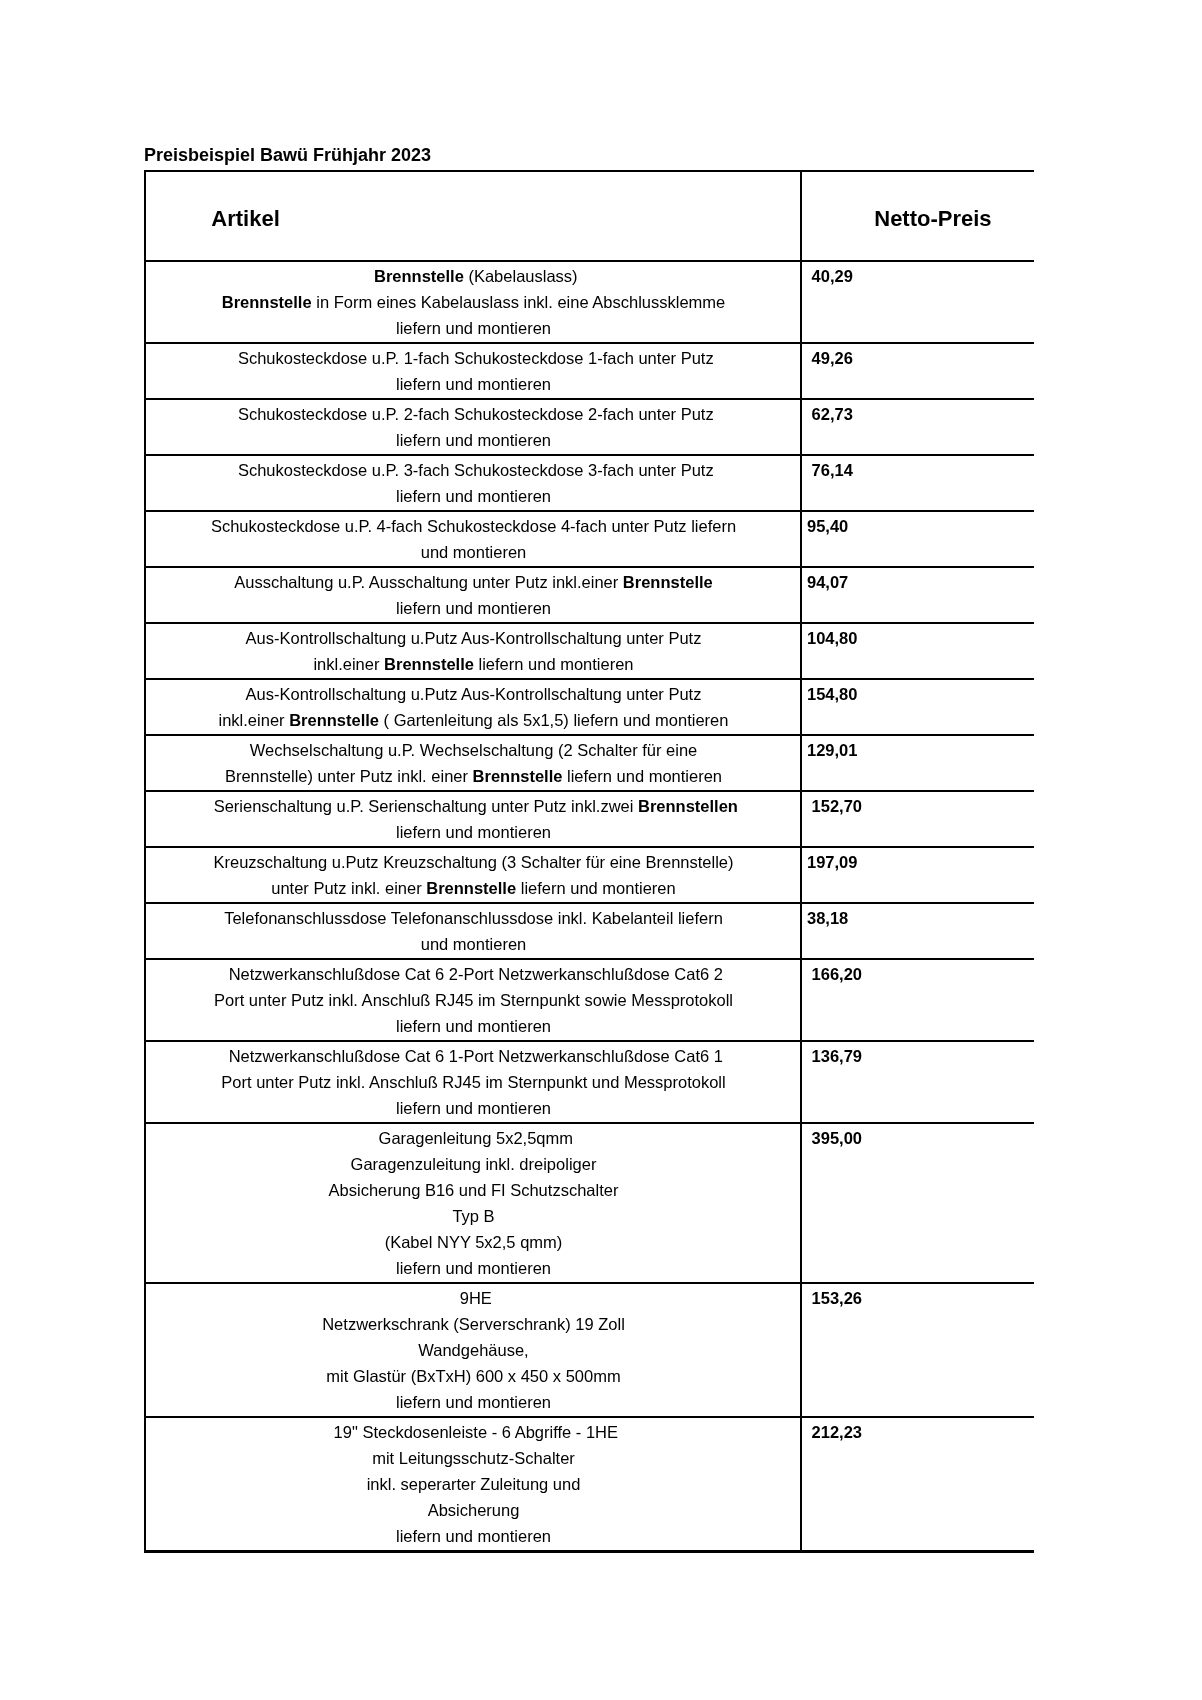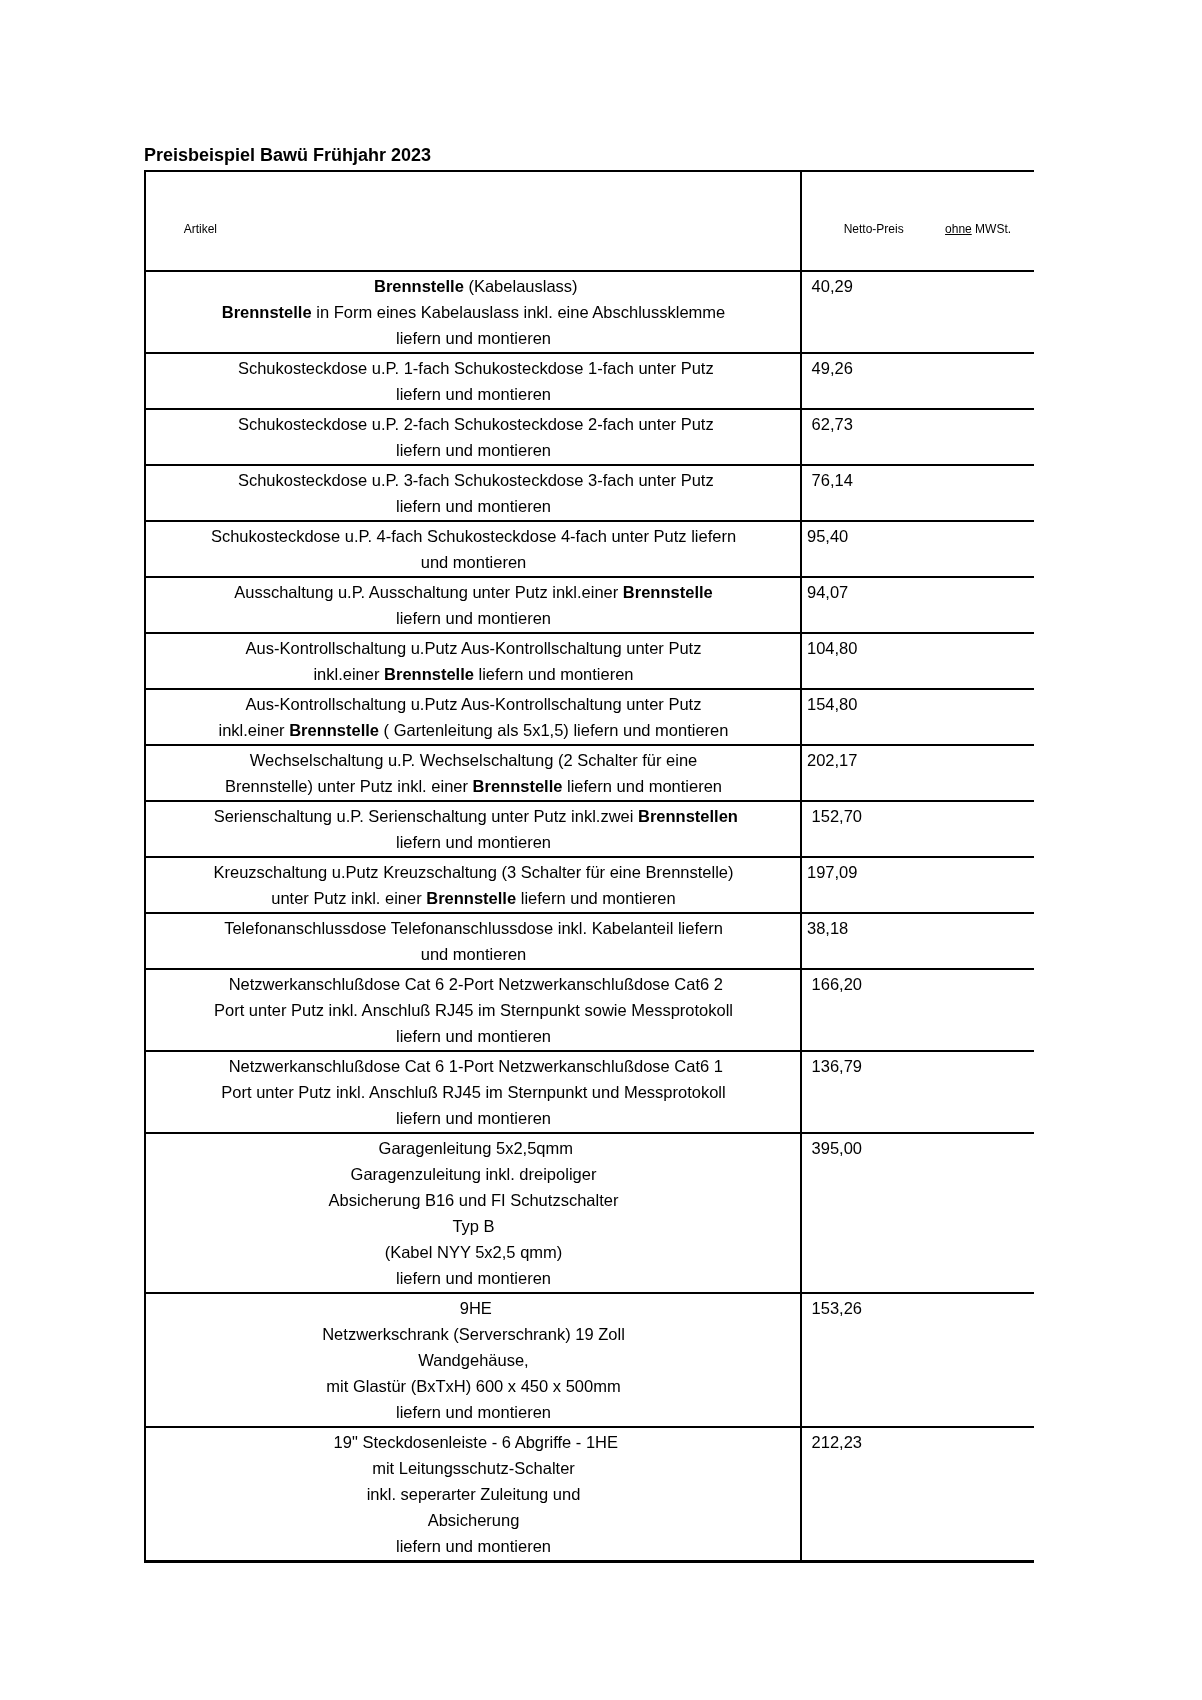--- a/index.html
+++ b/index.html
@@ -34,44 +34,45 @@
     border: 2px solid #000;
     border-bottom-width: 3px;
   }
   table.price-table th,
   table.price-table td {
     border: 2px solid #000;
     vertical-align: top;
     text-align: left;
   }
   th.h-cell {
-    font-weight: normal;
-    font-size: 12px;
-    line-height: 26px;
-    padding: 18px 4px 2px 5px;
+    font-weight: bold;
+    font-size: 22px;
+    line-height: 26px;
+    padding: 8px 4px 2px 5px;
     white-space: pre;
   }
   th.h-cell .u {
     text-decoration: underline;
     margin-left: 38px;
   }
   td.article {
     padding: 1px 4px 1px 5px;
   }
   td.article .line {
     font-size: 16.5px;
     line-height: 26px;
     white-space: pre;
     text-align: center;
   }
   td.price {
     padding: 1px 20px 1px 5px;
     font-size: 16.5px;
     line-height: 26px;
     white-space: pre;
+    font-weight: bold;
   }
 </style>
 </head>
 <body>
 
 <div class="page">
   <div class="doc-title">Preisbeispiel Bawü Frühjahr 2023</div>
 
   <table class="price-table">
     <colgroup>
@@ -144,21 +145,21 @@
             <div class="line"><span>Aus-Kontrollschaltung u.Putz Aus-Kontrollschaltung unter Putz</span></div>
             <div class="line"><span>inkl.einer </span><b>Brennstelle</b><span> ( Gartenleitung als 5x1,5) liefern und montieren</span></div>
           </td>
           <td class="price">154,80</td>
         </tr>
         <tr>
           <td class="article">
             <div class="line"><span>Wechselschaltung u.P. Wechselschaltung (2 Schalter für eine</span></div>
             <div class="line"><span>Brennstelle) unter Putz inkl. einer </span><b>Brennstelle</b><span> liefern und montieren</span></div>
           </td>
-          <td class="price">202,17</td>
+          <td class="price">129,01</td>
         </tr>
         <tr>
           <td class="article">
             <div class="line"><span> Serienschaltung u.P. Serienschaltung unter Putz inkl.zwei </span><b>Brennstellen</b></div>
             <div class="line"><span>liefern und montieren</span></div>
           </td>
           <td class="price"> 152,70</td>
         </tr>
         <tr>
           <td class="article">

